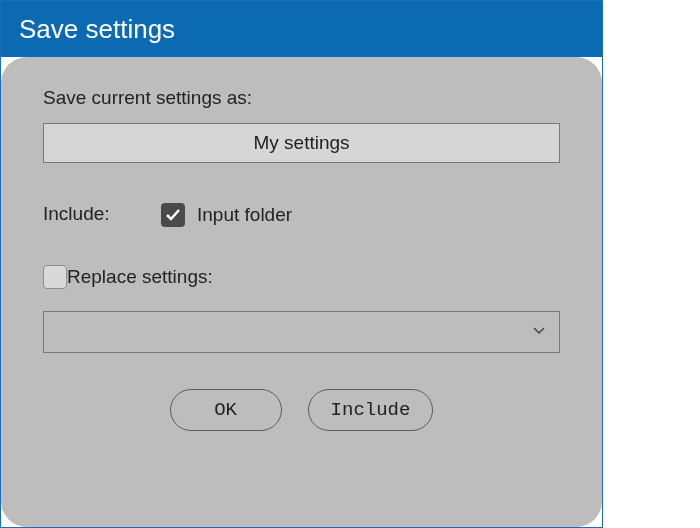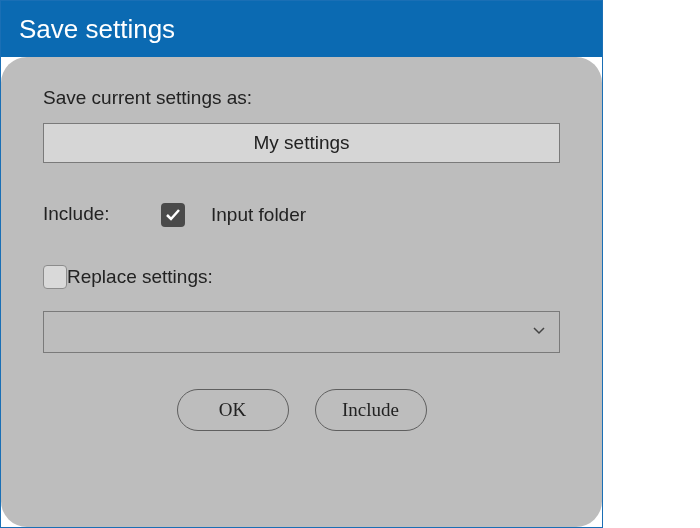--- a/index.html
+++ b/index.html
@@ -45,21 +45,21 @@
     color: #222;
     text-align: center;
   }
   .include-row {
     display: flex;
     margin-top: 40px;
     gap: 10px;
   }
   .include-label { width: 108px; }
   .cb {
-    display: inline-flex; align-items: center; gap: 26px;
+    display: inline-flex; align-items: center; gap: 12px;
     margin-right: 28px;
   }
   .cb-box {
     width: 24px; height: 24px;
     border-radius: 4px;
     display: flex; align-items: center; justify-content: center;
     flex-shrink: 0;
   }
   .cb-checked {
     background: #4a4a4a;
@@ -89,21 +89,21 @@
     display: flex; justify-content: center; gap: 26px;
     margin-top: 36px;
   }
   .btn {
     min-width: 112px;
     height: 42px;
     border: 1.5px solid #5f5f5f;
     border-radius: 21px;
     background: #bdbdbd;
     font-size: 19px;
-    font-family: Liberation Serif, serif;
+    font-family: Liberation Mono, monospace;
     color: #222;
     display: flex; align-items: center; justify-content: center;
     cursor: pointer;
     padding: 0 22px;
   }
 </style>
 </head>
 <body>
 
 <div class="window">

